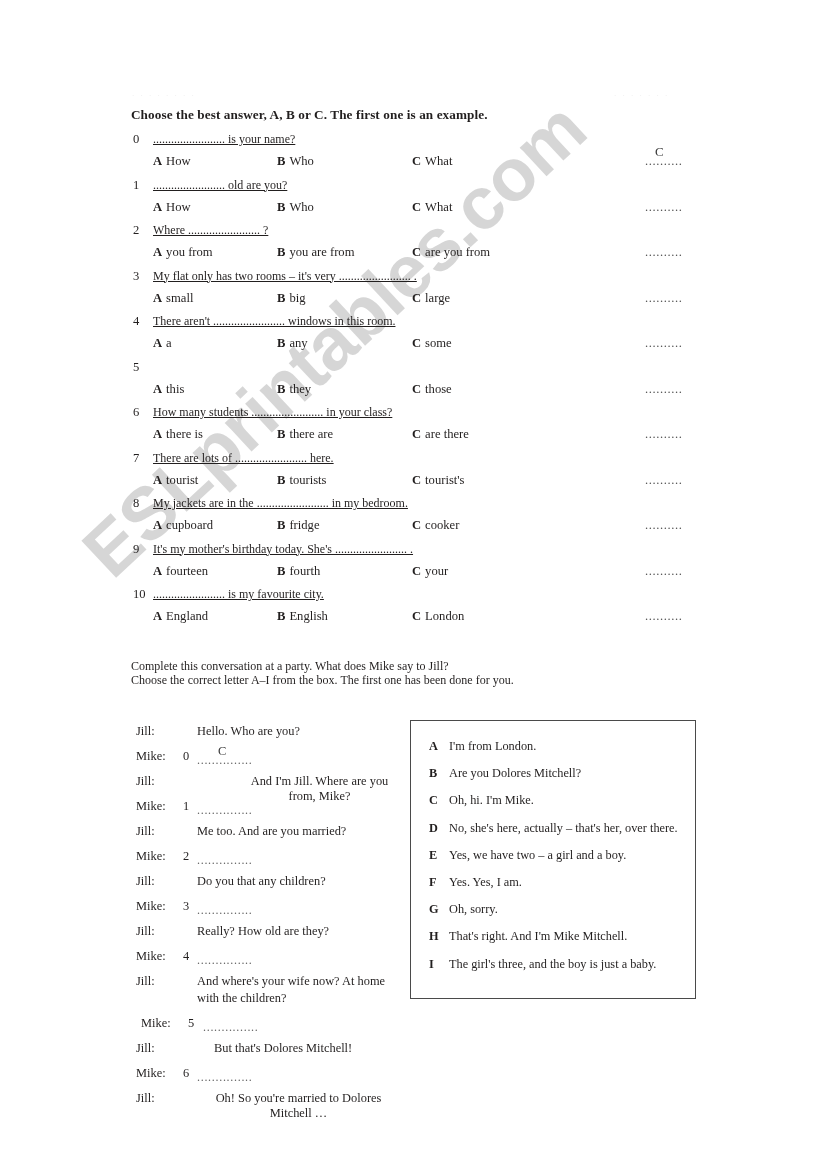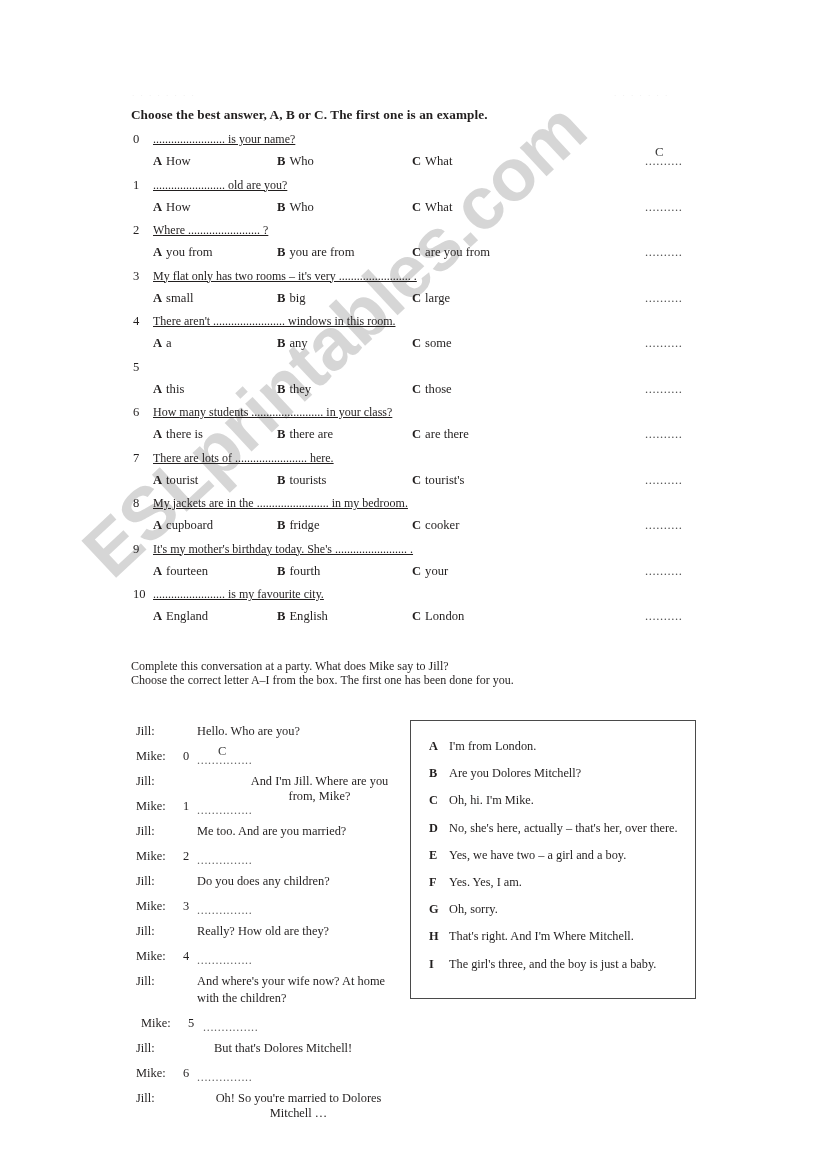--- a/index.html
+++ b/index.html
@@ -312,21 +312,21 @@
           <span class="dlg-spk" style="left: 136px;">Jill:</span>
           <span class="dlg-txt" style="left: 197px;">Me too. And are you married?</span>
         </div>
         <div class="dlg-row" style="left: 0px; top: 849px; width: 400px;">
           <span class="dlg-spk" style="left: 136px;">Mike:</span>
           <span class="dlg-num" style="left: 183px;">2</span>
           <span class="dlg-dots" style="left: 197px; top: 4px;">...............</span>
         </div>
         <div class="dlg-row" style="left: 0px; top: 874px; width: 400px;">
           <span class="dlg-spk" style="left: 136px;">Jill:</span>
-          <span class="dlg-txt" style="left: 197px;">Do you does any children?</span>
+          <span class="dlg-txt" style="left: 197px;">Do you that any children?</span>
         </div>
         <div class="dlg-row" style="left: 0px; top: 899px; width: 400px;">
           <span class="dlg-spk" style="left: 136px;">Mike:</span>
           <span class="dlg-num" style="left: 183px;">3</span>
           <span class="dlg-dots" style="left: 197px; top: 4px;">...............</span>
         </div>
         <div class="dlg-row" style="left: 0px; top: 924px; width: 400px;">
           <span class="dlg-spk" style="left: 136px;">Jill:</span>
           <span class="dlg-txt" style="left: 197px;">Really? How old are they?</span>
         </div>
@@ -384,21 +384,21 @@
         <div class="ab-item" style="top: 154px; left: 0px; width: 284px;">
           <span class="ab-letter">F</span>
           <span class="ab-text">Yes. Yes, I am.</span>
         </div>
         <div class="ab-item" style="top: 181.2px; left: 0px; width: 284px;">
           <span class="ab-letter">G</span>
           <span class="ab-text">Oh, sorry.</span>
         </div>
         <div class="ab-item" style="top: 208.4px; left: 0px; width: 284px;">
           <span class="ab-letter">H</span>
-          <span class="ab-text">That's right. And I'm Where Mitchell.</span>
+          <span class="ab-text">That's right. And I'm Mike Mitchell.</span>
         </div>
         <div class="ab-item" style="top: 235.6px; left: 0px; width: 284px;">
           <span class="ab-letter">I</span>
           <span class="ab-text">The girl's three, and the boy is just a baby.</span>
         </div>
       </div>
 
   </div>
 </div>
 

